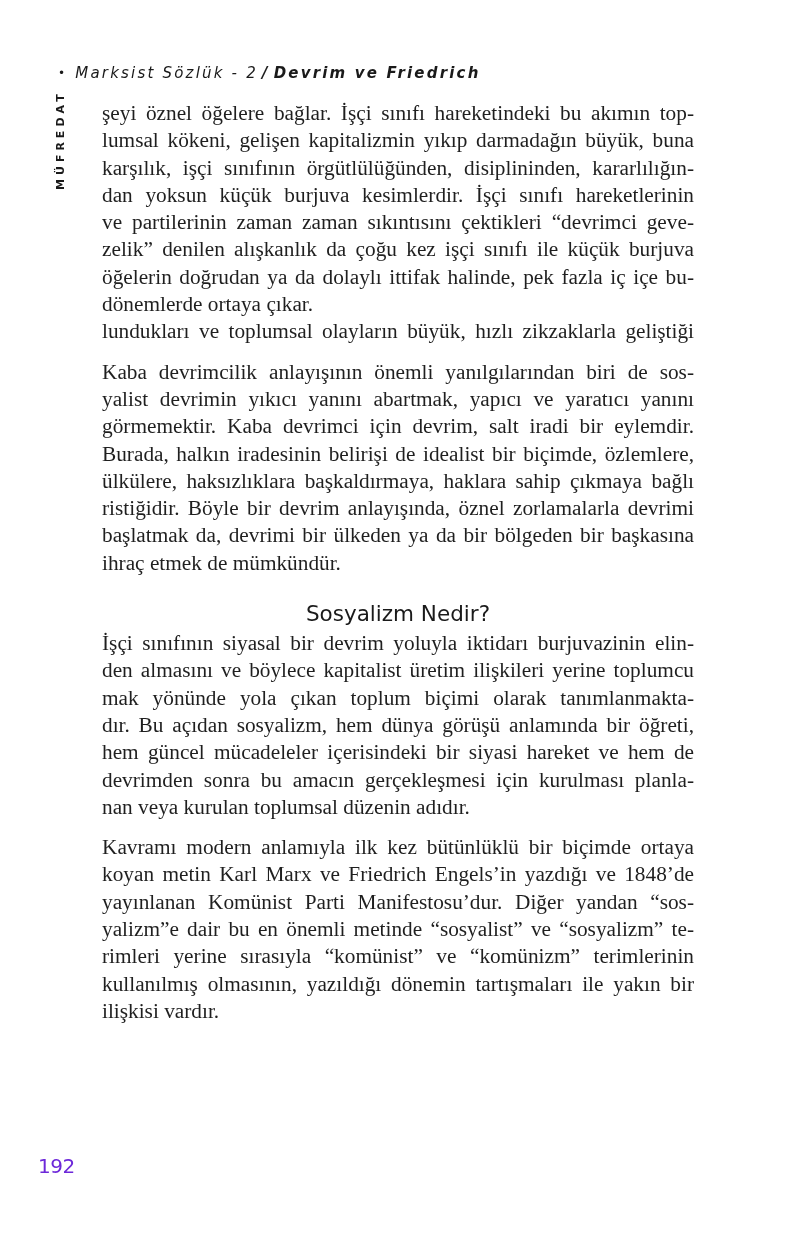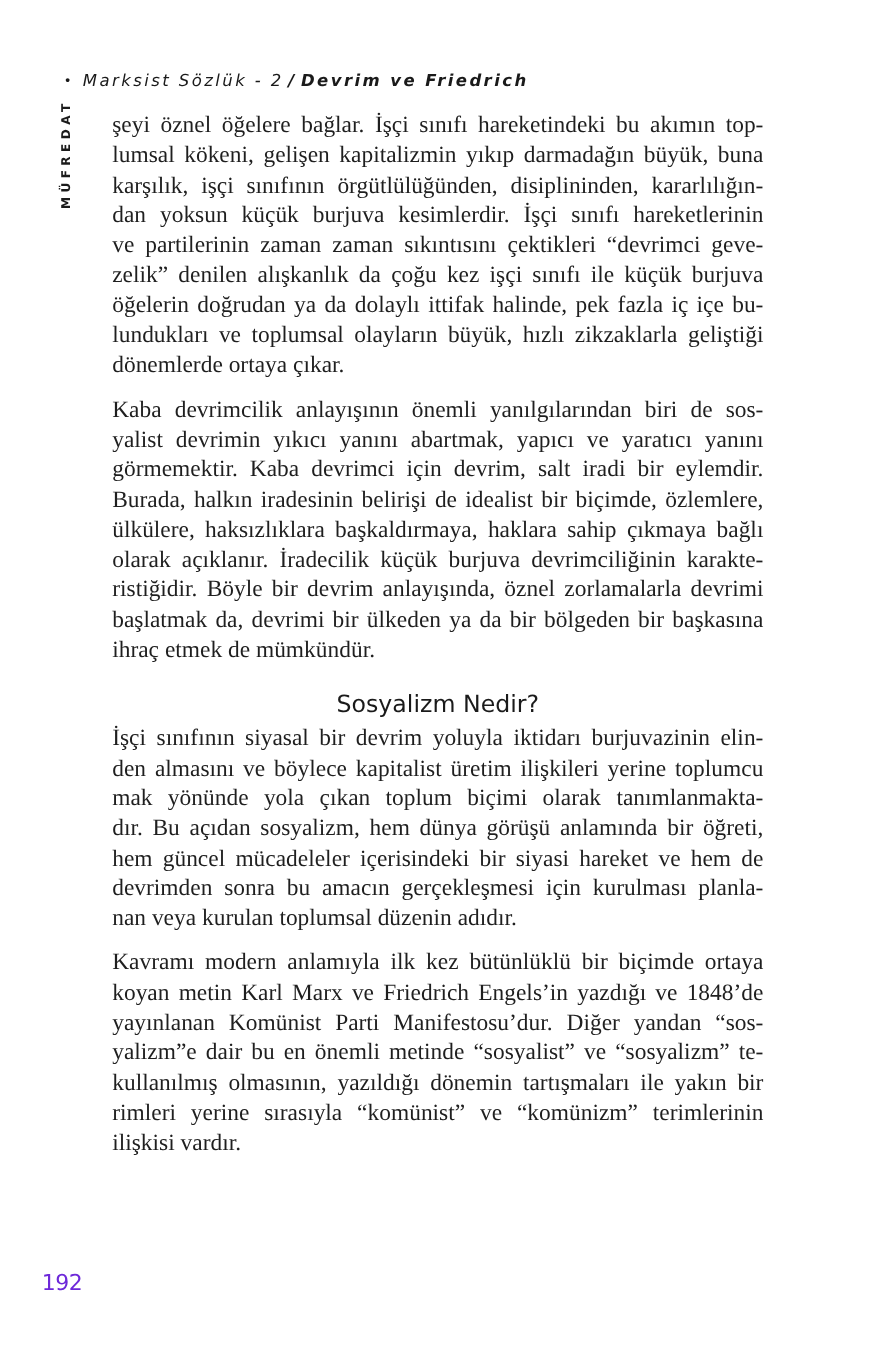--- a/index.html
+++ b/index.html
@@ -48,48 +48,47 @@
 
 <div class="content">
   <p>
     <span class="line">şeyi öznel öğelere bağlar. İşçi sınıfı hareketindeki bu akımın top-</span>
     <span class="line">lumsal kökeni, gelişen kapitalizmin yıkıp darmadağın büyük, buna</span>
     <span class="line">karşılık, işçi sınıfının örgütlülüğünden, disiplininden, kararlılığın-</span>
     <span class="line">dan yoksun küçük burjuva kesimlerdir. İşçi sınıfı hareketlerinin</span>
     <span class="line">ve partilerinin zaman zaman sıkıntısını çektikleri “devrimci geve-</span>
     <span class="line">zelik” denilen alışkanlık da çoğu kez işçi sınıfı ile küçük burjuva</span>
     <span class="line">öğelerin doğrudan ya da dolaylı ittifak halinde, pek fazla iç içe bu-</span>
+    <span class="line last">dönemlerde ortaya çıkar.</span>
     <span class="line">lundukları ve toplumsal olayların büyük, hızlı zikzaklarla geliştiği</span>
-    <span class="line last">dönemlerde ortaya çıkar.</span>
   </p>
   <p class="p2">
     <span class="line">Kaba devrimcilik anlayışının önemli yanılgılarından biri de sos-</span>
     <span class="line">yalist devrimin yıkıcı yanını abartmak, yapıcı ve yaratıcı yanını</span>
     <span class="line">görmemektir. Kaba devrimci için devrim, salt iradi bir eylemdir.</span>
     <span class="line">Burada, halkın iradesinin belirişi de idealist bir biçimde, özlemlere,</span>
     <span class="line">ülkülere, haksızlıklara başkaldırmaya, haklara sahip çıkmaya bağlı</span>
-    <span class="line">olarak açıklanır. İradecilik küçük burjuva devrimciliğinin karakte-</span>
     <span class="line">ristiğidir. Böyle bir devrim anlayışında, öznel zorlamalarla devrimi</span>
     <span class="line">başlatmak da, devrimi bir ülkeden ya da bir bölgeden bir başkasına</span>
     <span class="line last">ihraç etmek de mümkündür.</span>
   </p>
   <h2>Sosyalizm Nedir?</h2>
   <p>
     <span class="line">İşçi sınıfının siyasal bir devrim yoluyla iktidarı burjuvazinin elin-</span>
     <span class="line">den almasını ve böylece kapitalist üretim ilişkileri yerine toplumcu</span>
     <span class="line">mak yönünde yola çıkan toplum biçimi olarak tanımlanmakta-</span>
     <span class="line">dır. Bu açıdan sosyalizm, hem dünya görüşü anlamında bir öğreti,</span>
     <span class="line">hem güncel mücadeleler içerisindeki bir siyasi hareket ve hem de</span>
     <span class="line">devrimden sonra bu amacın gerçekleşmesi için kurulması planla-</span>
     <span class="line last">nan veya kurulan toplumsal düzenin adıdır.</span>
   </p>
   <p>
     <span class="line">Kavramı modern anlamıyla ilk kez bütünlüklü bir biçimde ortaya</span>
     <span class="line">koyan metin Karl Marx ve Friedrich Engels’in yazdığı ve 1848’de</span>
     <span class="line">yayınlanan Komünist Parti Manifestosu’dur. Diğer yandan “sos-</span>
     <span class="line">yalizm”e dair bu en önemli metinde “sosyalist” ve “sosyalizm” te-</span>
+    <span class="line">rimleri yerine sırasıyla “komünist” ve “komünizm” terimlerinin</span>
     <span class="line">kullanılmış olmasının, yazıldığı dönemin tartışmaları ile yakın bir</span>
-    <span class="line">rimleri yerine sırasıyla “komünist” ve “komünizm” terimlerinin</span>
     <span class="line last">ilişkisi vardır.</span>
   </p>
 </div>
 
 <div class="page-number">192</div>
 
 </body></html>

